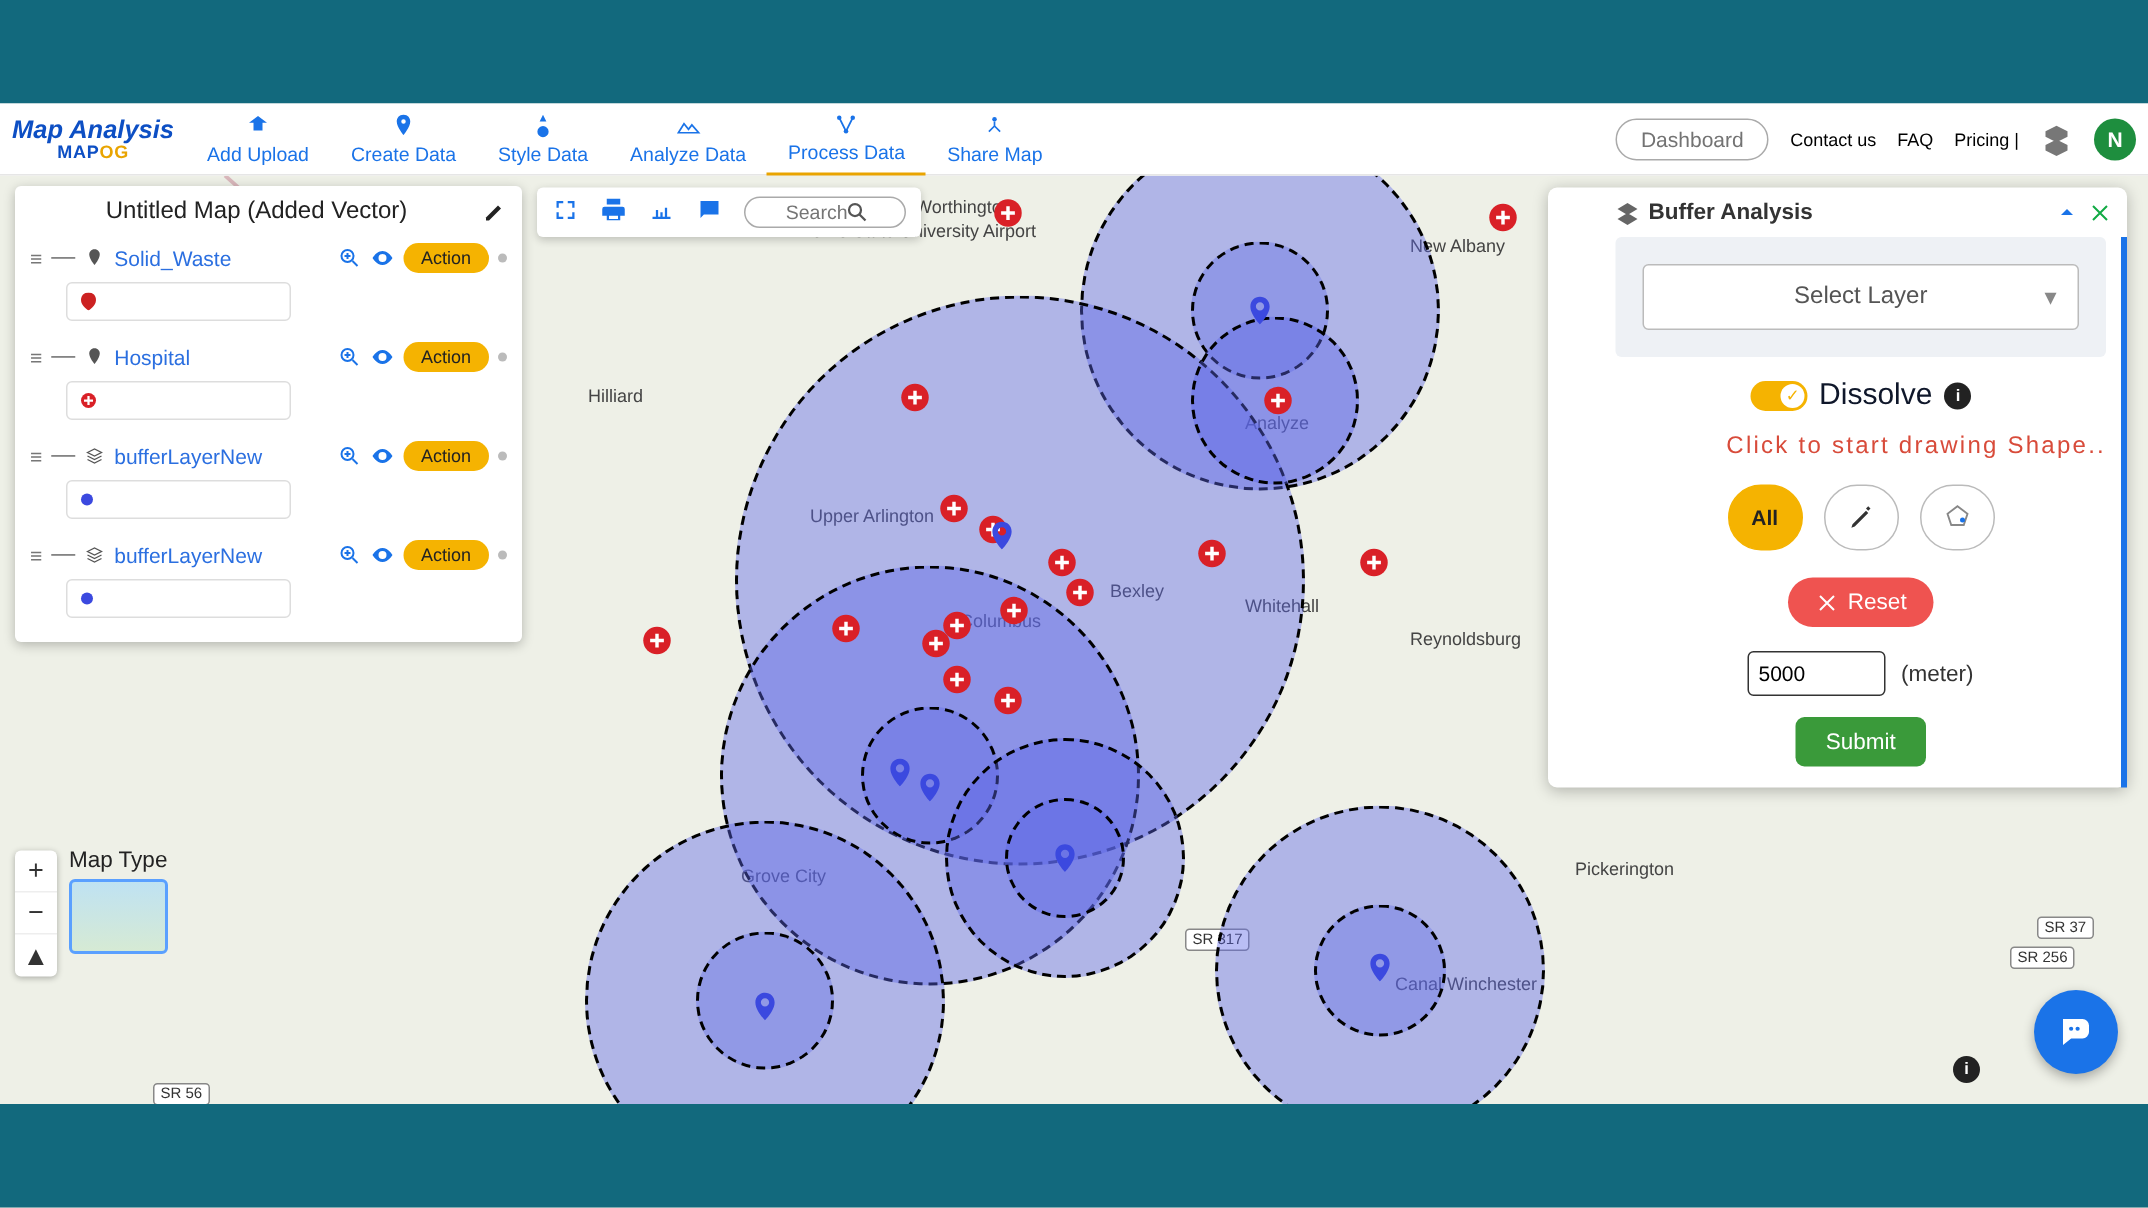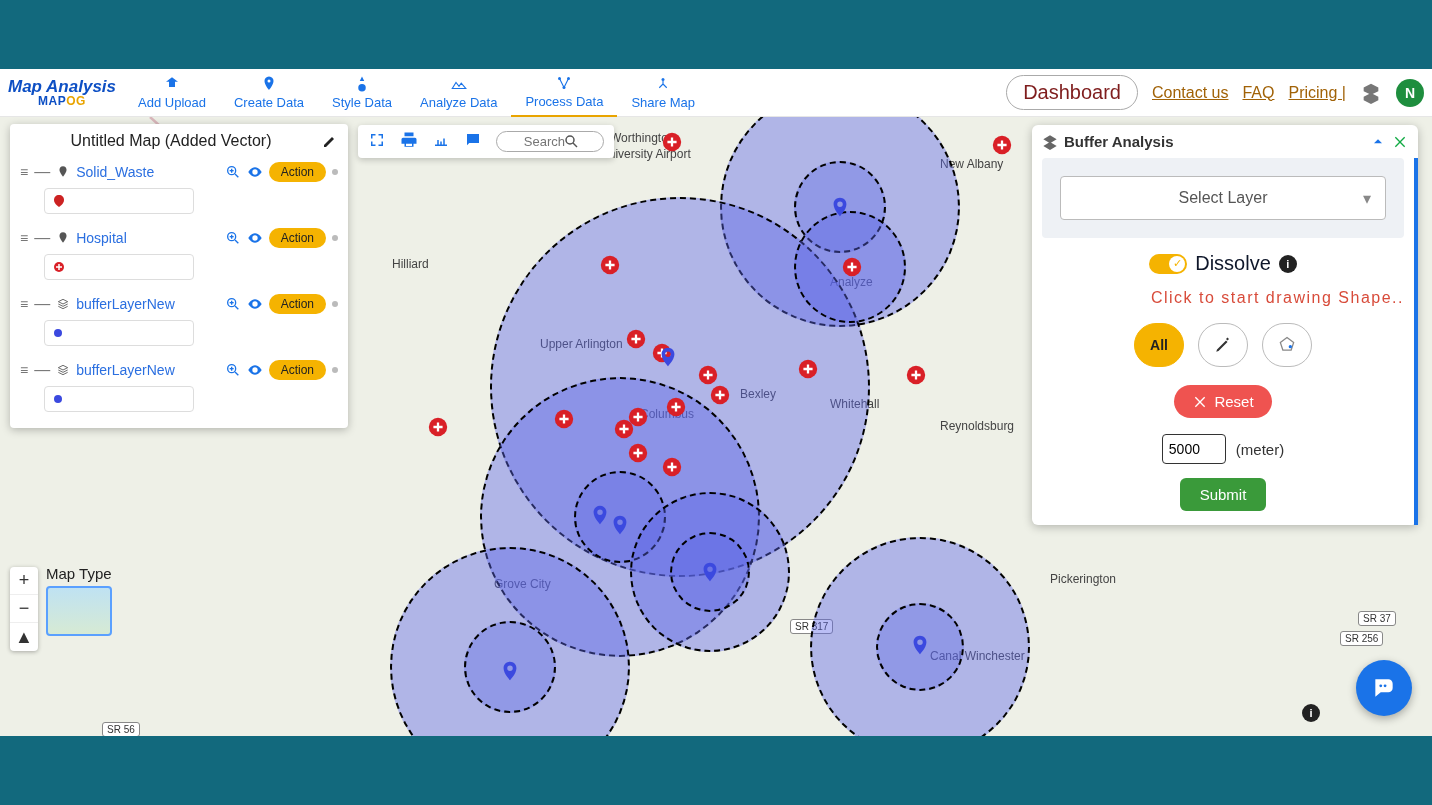--- a/index.html
+++ b/index.html
@@ -10,22 +10,22 @@
   .topbar { position:absolute; top:0; left:0; right:0; height:48px; background:#fff; display:flex; align-items:center; padding:0 8px; border-bottom:1px solid #e6e6e6; z-index:30; }
   .logo { display:flex; flex-direction:column; margin-right:8px; line-height:1; }
   .logo .line1 { color:#0d4fc4; font-weight:700; font-size:17px; font-style:italic; }
   .logo .line2 { color:#e9a400; font-weight:700; font-size:12px; letter-spacing:.5px; text-align:center;}
   .logo .line2 span{color:#0d4fc4;}
   .toolbtn { display:flex; flex-direction:column; align-items:center; justify-content:center; color:#1a73e8; font-size:13px; padding:0 14px; cursor:pointer; height:48px; }
   .toolbtn svg { width:18px; height:18px; fill:#1a73e8; margin-bottom:2px; }
   .toolbtn.active { border-bottom:2px solid #e9a400; color:#1a73e8; }
   .spacer { flex:1; }
   .navright { display:flex; align-items:center; gap:14px; }
-  .pill { border:1px solid #aaa; border-radius:18px; padding:5px 16px; color:#7f1d1d; font-size:20px; cursor:pointer; }
-  .navlink { color:#a16207; font-size:16px; cursor:pointer;text-decoration:underline; }
+  .pill { border:1px solid #aaa; border-radius:18px; padding:5px 16px; color:#737373; font-size:14px; cursor:pointer; }
+  .navlink { color:#000000; font-size:12px; cursor:pointer; }
   .cube { width:22px; height:22px; color:#666; cursor:pointer; }
   .avatar { width:28px; height:28px; border-radius:50%; background:#1e8e3e; color:#fff; display:flex; align-items:center; justify-content:center; font-weight:600; font-size:14px; cursor:pointer; }
 
   
   .map { position:absolute; top:48px; left:0; right:0; bottom:0; background:#eef0e7; overflow:hidden; }
   .roads { position:absolute; inset:0; }
   .roads line { stroke:#d9b7bb; stroke-width:2.5; }
   .roads .hwy { stroke:#f2c985; stroke-width:4; }
   .citylabel { position:absolute; font-size:12px; color:#444; white-space:nowrap; }
   .shield { position:absolute; font-size:10px; background:#fff; border:1px solid #888; border-radius:3px; padding:1px 4px; color:#333; }
@@ -60,40 +60,40 @@
 
   
   .zoomctrl { position:absolute; left:10px; bottom:85px; background:#fff; border-radius:4px; box-shadow:0 1px 4px rgba(0,0,0,.3); display:flex; flex-direction:column; z-index:20; }
   .zoomctrl div { width:28px; height:28px; display:flex; align-items:center; justify-content:center; font-size:18px; color:#333; cursor:pointer; border-bottom:1px solid #eee; }
   .zoomctrl div:last-child{border-bottom:none;}
   .maptype { position:absolute; left:46px; bottom:100px; z-index:20; }
   .maptype-label { font-size:15px; color:#222; margin-bottom:4px; }
   .maptype-thumb { width:66px; height:50px; border:2px solid #5aa0ff; border-radius:4px; background:linear-gradient(#bfe2f2,#d6ead4); cursor:pointer; }
 
   
-  .buffer-panel { position:absolute; top:56px; right:14px; width:386px; background:#fff; border-radius:6px; box-shadow:0 2px 10px rgba(0,0,0,.25); z-index:20; }
+  .buffer-panel { position:absolute; top:56px; right:14px; width:386px; background:#fff; border-radius:6px; box-shadow:0 2px 10px rgba(0,0,0,.25); z-index:20;padding-left:35px; }
   .bp-head { display:flex; align-items:center; gap:6px; padding:8px 10px; }
   .bp-title { flex:1; font-size:15px; color:#333; font-weight:600; }
   .bp-head svg{ width:16px;height:16px; cursor:pointer; }
   .bp-body { padding:0 10px 14px; border-right:4px solid #1a73e8; }
   .bp-selectwrap { background:#eef1f5; padding:18px; border-radius:4px; margin-bottom:14px; }
   .bp-select { background:#fff; border:1px solid #bbb; border-radius:4px; height:44px; display:flex; align-items:center; justify-content:center; color:#555; font-size:16px; position:relative; cursor:pointer; }
   .bp-select::after{ content:"▾"; position:absolute; right:14px; color:#888; }
   .dissolve-row { display:flex; align-items:center; justify-content:center; gap:8px; margin-bottom:14px; }
   .toggle { width:38px; height:20px; background:#f5b301; border-radius:10px; position:relative; cursor:pointer; }
   .toggle::after { content:""; position:absolute; right:2px; top:2px; width:16px; height:16px; background:#fff; border-radius:50%; }
   .toggle-check{ position:absolute; right:5px; top:3px; font-size:11px; color:#f5b301; z-index:1;}
   .info-i { width:18px; height:18px; background:#222; color:#fff; border-radius:50%; display:flex; align-items:center; justify-content:center; font-size:11px; font-weight:700; cursor:pointer; }
   .hint { color:#d84b3a; text-align:right; font-size:16px; letter-spacing:1.5px; margin-bottom:16px; }
   .shape-row { display:flex; justify-content:center; gap:14px; margin-bottom:18px; }
   .shape-btn { width:50px; height:44px; border:1px solid #bbb; border-radius:22px; display:flex; align-items:center; justify-content:center; cursor:pointer; font-size:14px; }
   .shape-btn.all { background:#f5b301; border-color:#f5b301; color:#222; font-weight:600; }
   .reset-btn { display:flex; align-items:center; gap:6px; background:#ef5350; color:#fff; border:none; border-radius:18px; padding:8px 18px; font-size:15px; cursor:pointer; margin:0 auto 16px; }
   .dist-row { display:flex; align-items:center; justify-content:center; gap:10px; margin-bottom:14px; }
-  .dist-input { width:64px; height:30px; border:1.5px solid #333; border-radius:4px; padding:0 6px; font-size:14px; }
+  .dist-input { width:92px; height:30px; border:1.5px solid #333; border-radius:4px; padding:0 6px; font-size:14px; }
   .unit { font-size:15px; color:#333; }
   .submit-btn { display:block; margin:0 auto; background:#3a9a3a; color:#fff; border:none; border-radius:6px; padding:8px 20px; font-size:15px; cursor:pointer; }
 
   .chat-fab { position:absolute; right:20px; bottom:20px; width:56px; height:56px; border-radius:50%; background:#1a73e8; display:flex; align-items:center; justify-content:center; box-shadow:0 3px 8px rgba(0,0,0,.3); cursor:pointer; z-index:25; }
   .info-fab { position:absolute; right:112px; bottom:14px; width:18px; height:18px; background:#222; color:#fff; border-radius:50%; display:flex; align-items:center; justify-content:center; font-size:11px; font-weight:700; cursor:pointer; z-index:25; }
 </style>
 </head>
 <body>
 
 <div class="app">

